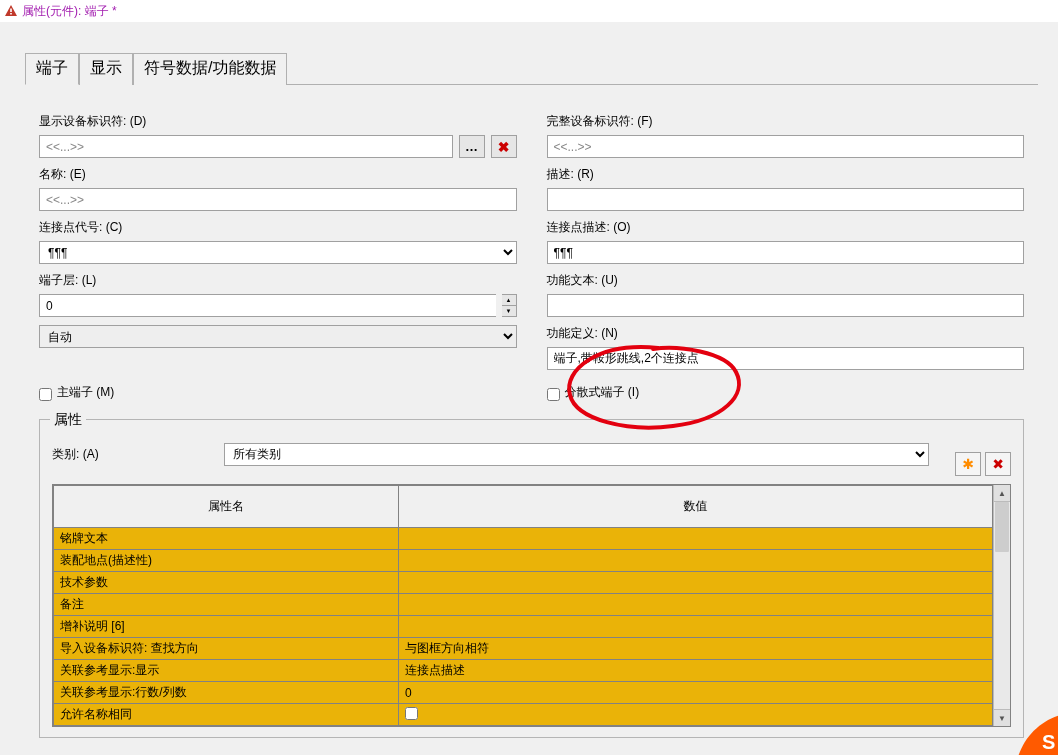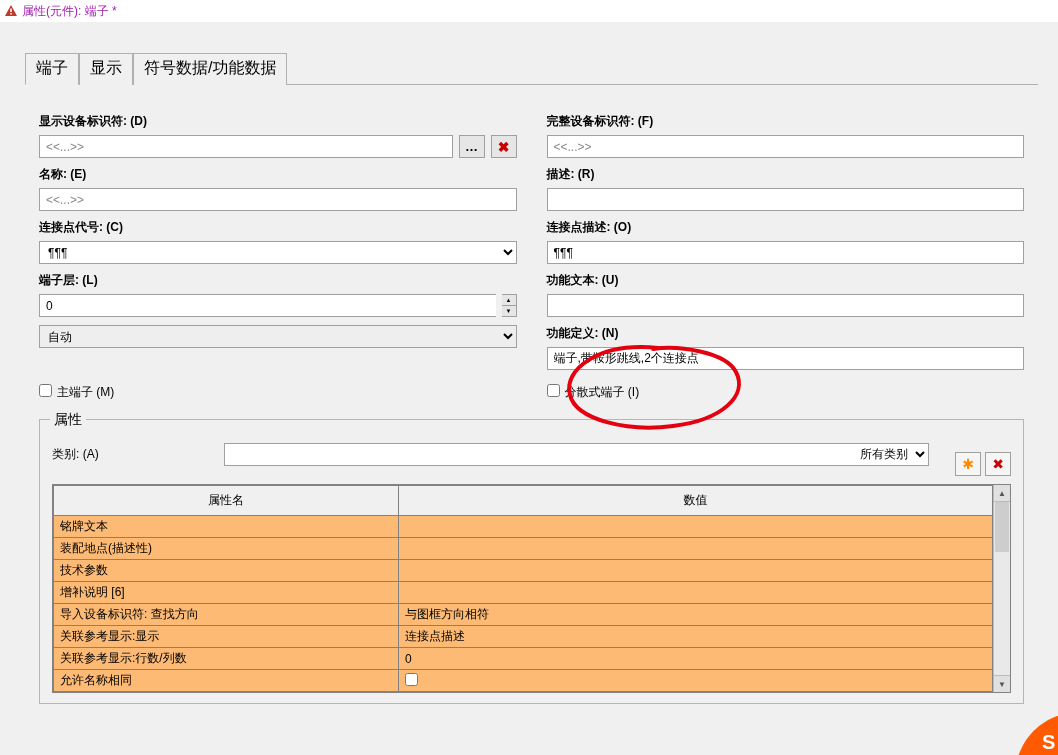--- a/index.html
+++ b/index.html
@@ -10,51 +10,51 @@
   .titlebar .title { font-size: 12px; color: #a21caf; }
 
   .workarea { background: #f0f0f0; padding: 30px 20px 0 25px; }
 
   .tabs { display: flex; border-bottom: 1px solid #b0b0b0; margin-bottom: 28px; }
   .tab { padding: 4px 10px 5px; border: 1px solid #b0b0b0; border-bottom: none; background: #f0f0f0; margin-right: 0; position: relative; top: 1px; font-size: 16px; cursor: pointer; }
   .tab.active { background: #f0f0f0; border-bottom: 1px solid #f0f0f0; }
 
   .form-grid { display: grid; grid-template-columns: 1fr 1fr; column-gap: 30px; row-gap: 8px; padding: 0 14px; }
   .field { display: flex; flex-direction: column; }
-  .field-label { font-size: 12px; margin-bottom: 5px; color: #000; font-weight: bold; }
+  .field-label { font-size: 12px; margin-bottom: 5px; color: #000; }
   .field-row { display: flex; align-items: center; gap: 6px; }
   .text-input { height: 23px; border: 1px solid #a0a0a0; padding: 2px 6px; font-size: 12px; background: #fff; flex: 1; }
   .text-input.readonly { background: #fff; color: #888; }
   .select-input { height: 23px; border: 1px solid #a0a0a0; padding: 2px 4px; font-size: 12px; background: #fff; flex: 1; }
   .spin { display: flex; flex-direction: column; width: 15px; height: 23px; border: 1px solid #a0a0a0; border-left: none; }
   .spin div { flex: 1; background: #e6e6e6; display: flex; align-items: center; justify-content: center; font-size: 6px; line-height: 1; cursor: pointer; border-bottom: 1px solid #a0a0a0; }
   .spin div:last-child { border-bottom: none; }
   .btn-ellipsis { width: 26px; height: 23px; border: 1px solid #a0a0a0; background: #e6e6e6; display: flex; align-items: center; justify-content: center; font-weight: bold; cursor: pointer; font-size: 13px; }
   .btn-remove { width: 26px; height: 23px; border: 1px solid #a0a0a0; background: #e6e6e6; display: flex; align-items: center; justify-content: center; color: #cc0000; font-weight: bold; cursor: pointer; font-size: 14px; }
 
-  .checkbox-row { display: flex; align-items: flex-start; gap: 5px; margin-top: 6px; }
+  .checkbox-row { display: flex; align-items: flex-end; gap: 5px; margin-top: 6px; }
   .checkbox-row input[type="checkbox"] { width: 13px; height: 13px; }
 
   .group { margin: 18px 14px 0; border: 1px solid #b5b5b5; position: relative; }
   .group::before { content: ""; position: absolute; top: -1px; left: 0; right: 0; height: 1px; }
   .group-title { position: absolute; top: -9px; left: 10px; background: #f0f0f0; padding: 0 4px; font-size: 14px; }
   .group-body { padding: 22px 12px 10px; }
 
   .cat-row { display: flex; align-items: center; gap: 12px; }
   .cat-label { width: 160px; }
-  .cat-select { flex: 1; height: 23px; border: 1px solid #a0a0a0; background: #fff; padding: 2px 4px; font-size: 12px; text-align: right; }
+  .cat-select { flex: 1; height: 23px; border: 1px solid #a0a0a0; background: #fff; padding: 2px 4px; font-size: 12px; }
   .cat-btns { display: flex; gap: 4px; margin-left: 14px; position: relative; top: 10px; }
   .sq-btn { width: 26px; height: 24px; border: 1px solid #a0a0a0; background: #f5f5f5; display: flex; align-items: center; justify-content: center; cursor: pointer; font-size: 14px; }
   .sq-btn.orange { color: #ff8c00; }
   .sq-btn.red { color: #cc0000; }
 
   .table-wrap { margin-top: 18px; border: 1px solid #828282; display: flex; }
   table { border-collapse: collapse; table-layout: fixed; flex: 1; }
-  th { border: 1px solid #828282; background: #f0f0f0; font-weight: normal; padding: 6px 4px; text-align: center; font-size: 12px; height: 22px; }
-  td { border: 1px solid #828282; padding: 2px 6px; height: 21px; font-size: 12px; background: #fdba74; }
+  th { border: 1px solid #828282; background: #f0f0f0; font-weight: normal; padding: 12px 4px; text-align: center; font-size: 12px; height: 22px; }
+  td { border: 1px solid #828282; padding: 2px 6px; height: 21px; font-size: 12px; background: #eab308; }
   .col-name { width: 345px; }
   .scrollbar-v { width: 17px; background: #e9e9e9; border-left: 1px solid #bbb; position: relative; }
   .scrollbar-v .thumb { position: absolute; top: 17px; left: 1px; right: 1px; height: 50px; background: #cdcdcd; border-radius: 1px; }
   .scrollbar-v .arrow { position: absolute; left: 0; right: 0; height: 17px; background: #e0e0e0; display: flex; align-items: center; justify-content: center; font-size: 8px; color: #555; }
   .scrollbar-v .arrow.up { top: 0; border-bottom: 1px solid #bbb; }
   .scrollbar-v .arrow.down { bottom: 0; border-top: 1px solid #bbb; }
 
   .annot { position: absolute; pointer-events: none; }
   .annot svg { overflow: visible; }
 
@@ -195,20 +195,24 @@
               </tr>
               <tr>
                 <td>装配地点(描述性)</td>
                 <td></td>
               </tr>
               <tr>
                 <td>技术参数</td>
                 <td></td>
               </tr>
               <tr>
+                <td>备注</td>
+                <td></td>
+              </tr>
+              <tr>
                 <td>增补说明 [6]</td>
                 <td></td>
               </tr>
               <tr>
                 <td>导入设备标识符: 查找方向</td>
                 <td>与图框方向相符</td>
               </tr>
               <tr>
                 <td>关联参考显示:显示</td>
                 <td>连接点描述</td>

